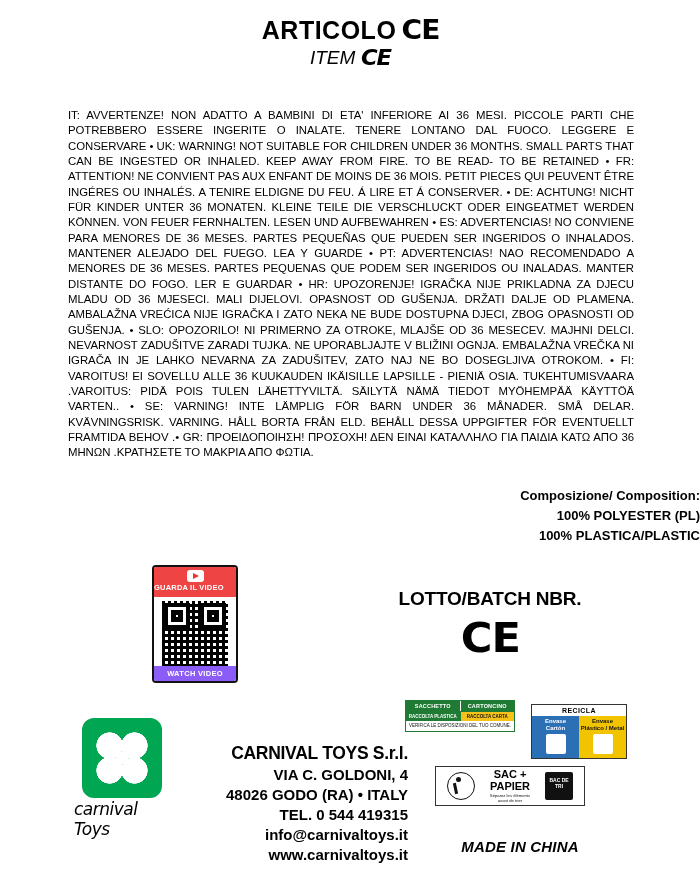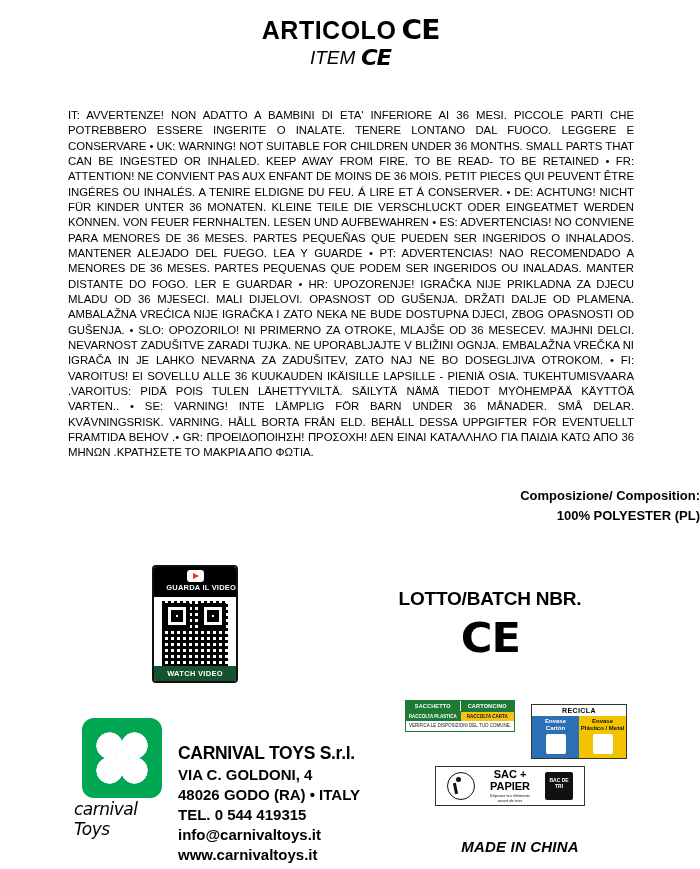--- a/index.html
+++ b/index.html
@@ -85,25 +85,25 @@
     left: 152px;
     width: 86px;
     height: 118px;
     border: 2px solid #111;
     border-radius: 4px;
     background: #ffffff;
     overflow: hidden;
     box-sizing: border-box;
   }
   .video-badge .vb-top {
-    background: #000000;
+    background: #ef4444;
     color: #ffffff;
     font-size: 7.5px;
     font-weight: bold;
-    text-align: right;
+    text-align: left;
     padding: 3px 0 4px;
     line-height: 1.15;
     letter-spacing: 0.2px;
   }
   .video-badge .vb-yt {
     width: 17px;
     height: 12px;
     background: #ffffff;
     border-radius: 3px;
     margin: 0 auto 2px;
@@ -133,21 +133,21 @@
     content: "";
     position: absolute;
     width: 18px; height: 18px;
     border: 4px solid #000;
     background: #fff;
     box-shadow: inset 0 0 0 3px #fff, inset 0 0 0 8px #000;
   }
   .video-badge .vb-qr:before { left: 2px; top: 2px; }
   .video-badge .vb-qr:after { right: 2px; top: 2px; }
   .video-badge .vb-bottom {
-    background: #14532d;
+    background: #8b5cf6;
     color: #ffffff;
     font-size: 7.5px;
     font-weight: bold;
     text-align: center;
     padding: 3px 0;
     letter-spacing: 0.3px;
     position: absolute;
     bottom: 0; left: 0; right: 0;
   }
 
@@ -217,21 +217,21 @@
     line-height: 1.0;
     color: #000;
     margin-top: 3px;
     letter-spacing: -0.5px;
   }
   .brand-text {
     position: absolute;
     left: 178px;
     top: 742px;
     width: 230px;
-    text-align: left;
+    text-align: right;
     font-size: 15px;
     font-weight: bold;
     line-height: 1.33;
   }
   .brand-text .company { font-size: 17.5px; letter-spacing: -0.3px; }
   .brand-text .www { color: #000; }
 
   
   .recycle-cluster {
     position: absolute;
@@ -461,20 +461,21 @@
     <span>ITEM</span>
     <span class="ce-mark ce-mid">CE</span>
   </div>
 </div>
 
 <div class="warnings">IT: AVVERTENZE! NON ADATTO A BAMBINI DI ETA' INFERIORE AI 36 MESI. PICCOLE PARTI CHE POTREBBERO ESSERE INGERITE O INALATE. TENERE LONTANO DAL FUOCO. LEGGERE E CONSERVARE • UK: WARNING! NOT SUITABLE FOR CHILDREN UNDER 36 MONTHS. SMALL PARTS THAT CAN BE INGESTED OR INHALED. KEEP AWAY FROM FIRE. TO BE READ- TO BE RETAINED • FR: ATTENTION! NE CONVIENT PAS AUX ENFANT DE MOINS DE 36 MOIS. PETIT PIECES QUI PEUVENT ÊTRE  INGÉRES OU INHALÉS. A TENIRE ELDIGNE DU FEU. Á LIRE ET Á CONSERVER. • DE: ACHTUNG! NICHT FÜR KINDER UNTER 36 MONATEN. KLEINE TEILE DIE VERSCHLUCKT ODER EINGEATMET WERDEN KÖNNEN. VON FEUER FERNHALTEN. LESEN UND AUFBEWAHREN • ES: ADVERTENCIAS! NO CONVIENE PARA MENORES DE 36 MESES. PARTES PEQUEÑAS QUE PUEDEN SER INGERIDOS O INHALADOS. MANTENER ALEJADO DEL FUEGO. LEA Y GUARDE • PT: ADVERTENCIAS! NAO RECOMENDADO A MENORES DE 36 MESES. PARTES PEQUENAS QUE PODEM SER INGERIDOS OU INALADAS. MANTER DISTANTE DO FOGO. LER E GUARDAR • HR: UPOZORENJE! IGRAČKA NIJE PRIKLADNA ZA DJECU MLADU OD 36 MJESECI. MALI DIJELOVI. OPASNOST OD GUŠENJA. DRŽATI DALJE OD PLAMENA. AMBALAŽNA VREĆICA NIJE IGRAČKA I ZATO NEKA NE BUDE DOSTUPNA DJECI, ZBOG OPASNOSTI OD GUŠENJA. • SLO: OPOZORILO! NI PRIMERNO ZA OTROKE, MLAJŠE OD 36 MESECEV. MAJHNI DELCI. NEVARNOST ZADUŠITVE ZARADI TUJKA. NE UPORABLJAJTE V BLIŽINI OGNJA. EMBALAŽNA VREČKA NI IGRAČA IN JE LAHKO NEVARNA ZA ZADUŠITEV, ZATO NAJ NE BO DOSEGLJIVA OTROKOM. • FI: VAROITUS! EI SOVELLU ALLE 36 KUUKAUDEN IKÄISILLE LAPSILLE - PIENIÄ OSIA. TUKEHTUMISVAARA .VAROITUS: PIDÄ POIS TULEN LÄHETTYVILTÄ. SÄILYTÄ NÄMÄ TIEDOT MYÖHEMPÄÄ KÄYTTÖÄ VARTEN.. • SE: VARNING! INTE LÄMPLIG FÖR BARN UNDER 36 MÅNADER. SMÅ DELAR. KVÄVNINGSRISK. VARNING. HÅLL BORTA FRÅN ELD. BEHÅLL DESSA UPPGIFTER FÖR EVENTUELLT FRAMTIDA BEHOV .• GR: ΠΡΟΕΙΔΟΠΟΙΗΣΗ! ΠΡΟΣΟΧΗ! ΔΕΝ ΕΙΝΑΙ ΚΑΤΑΛΛΗΛΟ ΓΙΑ ΠΑΙΔΙΑ ΚΑΤΩ ΑΠΟ 36 ΜΗΝΩΝ .ΚΡΑΤΗΣΕΤΕ ΤΟ ΜΑΚΡΙΑ ΑΠΟ ΦΩΤΙΑ.</div>
 
 <div class="composition">
   <div>Composizione/ Composition:</div>
   <div>100% POLYESTER (PL)</div>
+  <div>100% PLASTICA/PLASTIC</div>
 </div>
 
 <div class="video-badge">
   <div class="vb-top">
     <div class="vb-yt"></div>
     <span>GUARDA IL VIDEO</span>
   </div>
   <div class="vb-qr"></div>
   <div class="vb-bottom">WATCH VIDEO</div>
 </div>

